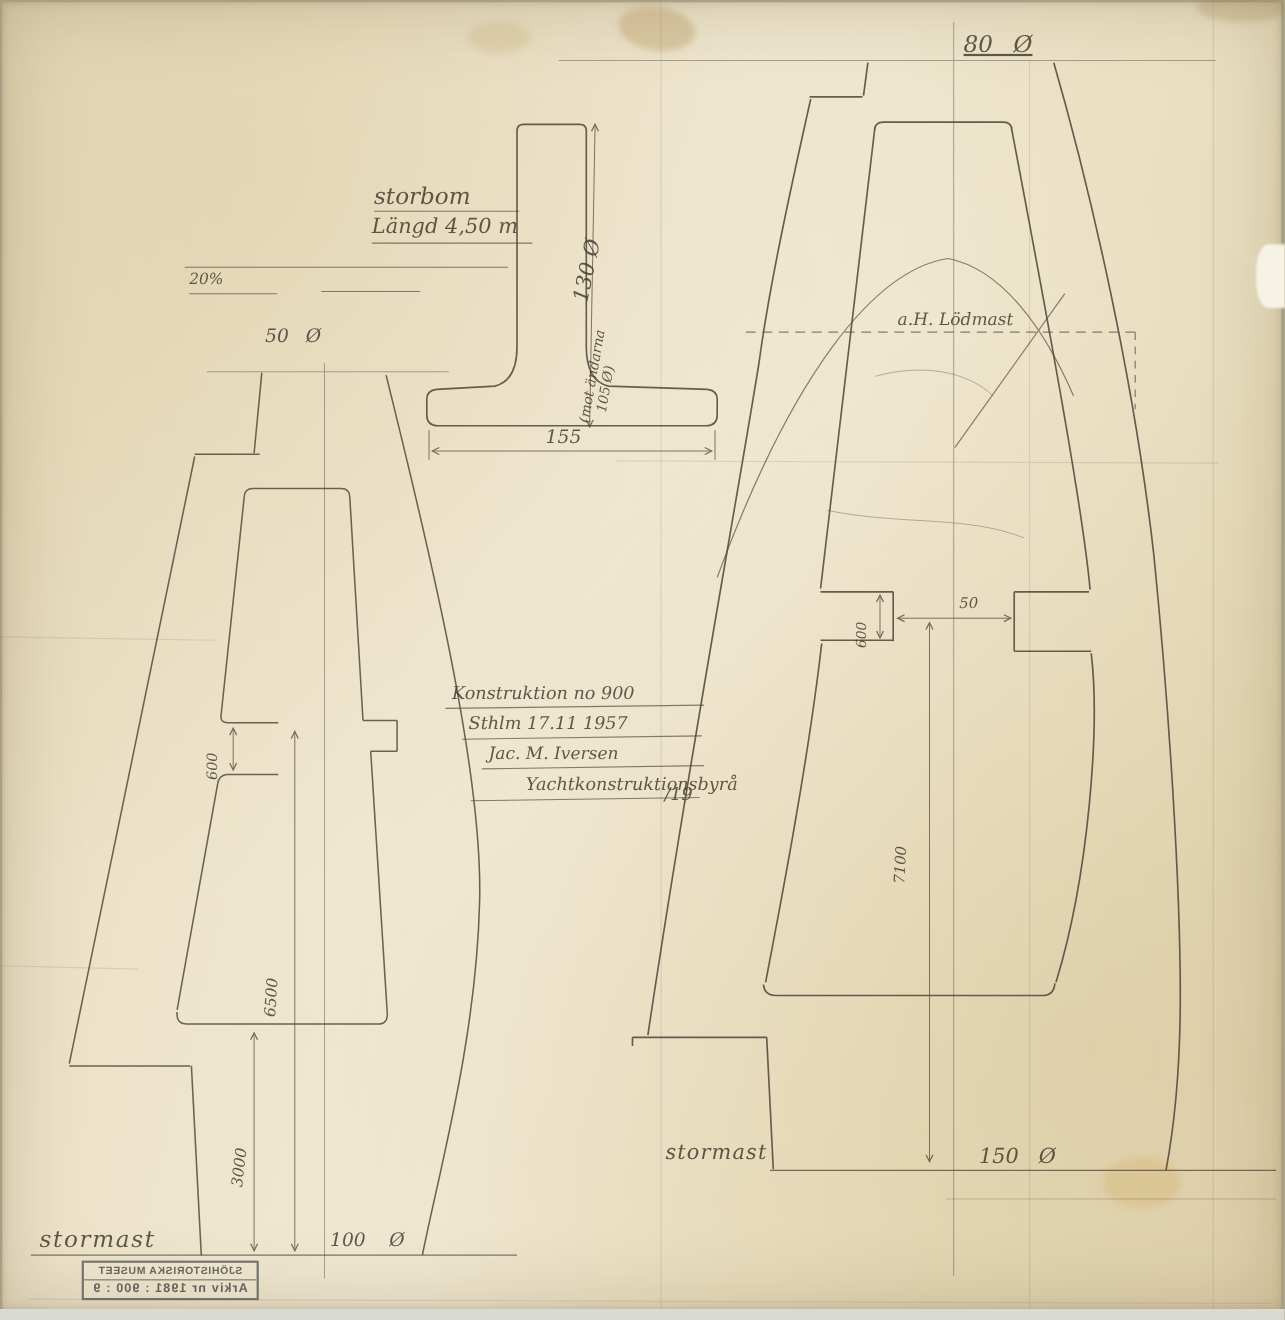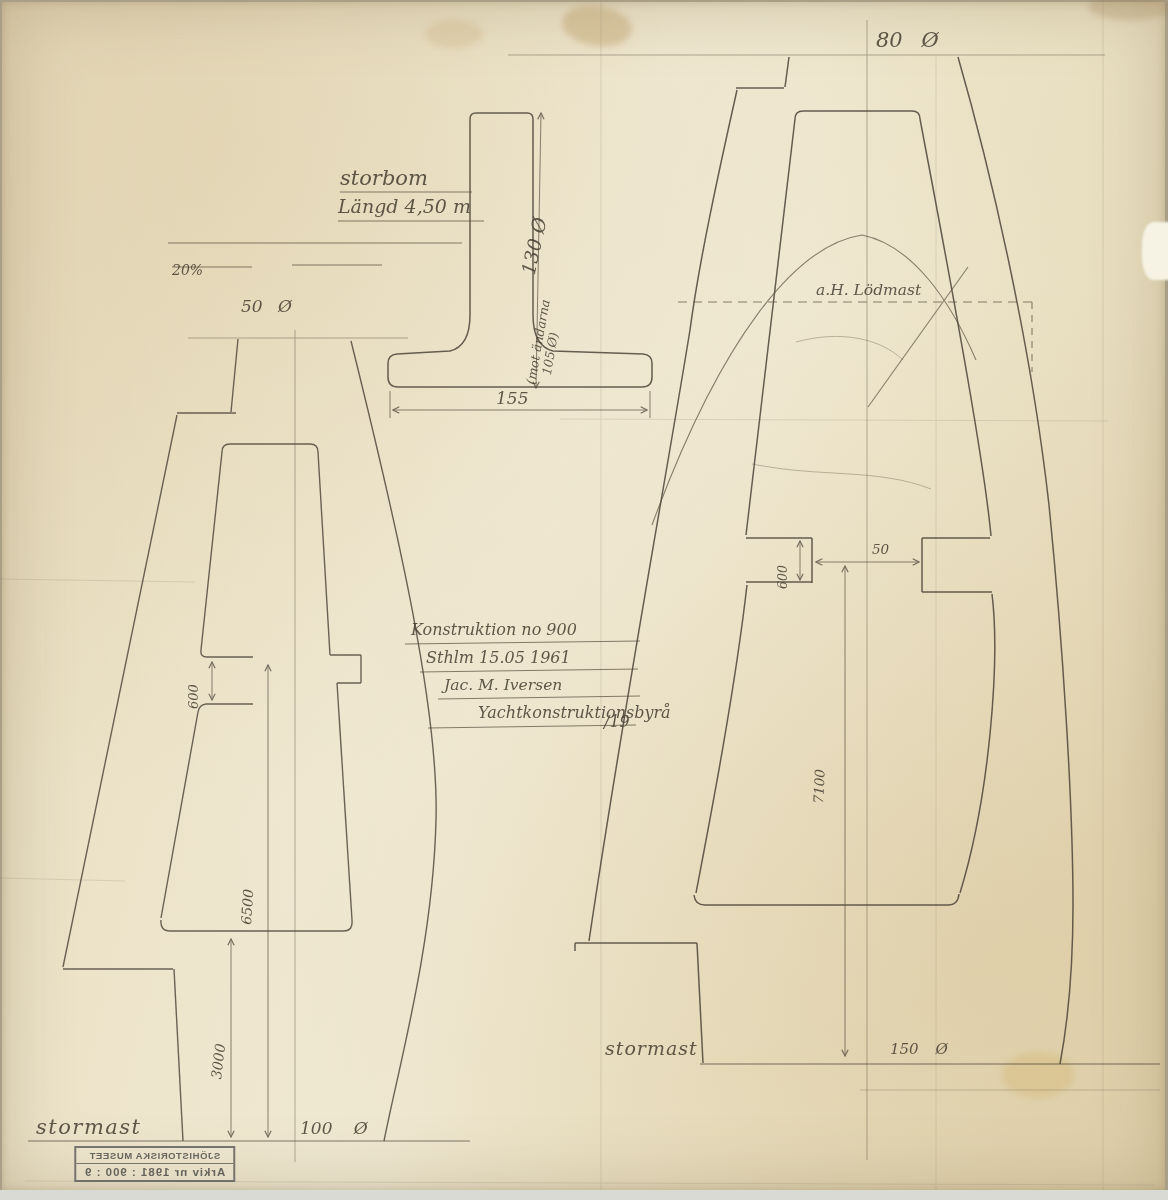--- a/index.html
+++ b/index.html
@@ -138,50 +138,50 @@
         <path d="M816,562 H919" marker-start="url(#arw)" marker-end="url(#arw)"></path>
         <path d="M845,566 V1056" marker-start="url(#arw)" marker-end="url(#arw)"></path>
       </g>
       <path d="M700,1064 H1160" stroke="#4d453a" stroke-width="1.2" opacity=".75"></path>
       <path d="M860,1090 H1160" stroke="#6b6152" stroke-width=".9" opacity=".35"></path>
     </g>
   </svg>
 
   <div class="lbl" style="left:340px;top:166px;font-size:21px;">storbom</div>
   <div class="lbl" style="left:338px;top:195px;font-size:19px;">Längd 4,50 m</div>
-  <div class="lbl" style="left:172px;top:246px;font-size:14px;margin-top:16px;">20%</div>
+  <div class="lbl" style="left:172px;top:246px;font-size:14px;">20%</div>
 
   <div class="lbl" style="left:241px;top:296px;font-size:17px;word-spacing:10px;">50 Ø</div>
-  <div class="lbl" style="left:876px;top:28px;font-size:21px;word-spacing:12px;">80 Ø</div>
+  <div class="lbl" style="left:876px;top:28px;font-size:21px;word-spacing:12px;text-decoration:underline;">80 Ø</div>
 
   <div class="lbl rot" style="left:517px;top:272px;font-size:19px;transform:rotate(-78deg);">130 Ø</div>
   <div class="lbl rot" style="left:524px;top:383px;font-size:12.5px;line-height:14px;transform:rotate(-80deg);">
     <div>(mot ändarna</div>
     <div class="mot2">105 Ø)</div>
   </div>
   <div class="lbl" style="left:496px;top:388px;font-size:17px;">155</div>
 
   <div class="lbl" style="left:816px;top:281px;font-size:15.5px;">a.H. Lödmast</div>
 
   <div class="lbl" style="left:411px;top:620px;font-size:16px;">Konstruktion no 900</div>
-  <div class="lbl" style="left:426px;top:648px;font-size:16px;">Sthlm 15.05 1961</div>
+  <div class="lbl" style="left:426px;top:648px;font-size:16px;">Sthlm 17.11 1957</div>
   <div class="lbl" style="left:444px;top:676px;font-size:15.5px;">Jac. M. Iversen</div>
   <div class="lbl" style="left:430px;top:703px;font-size:16px;margin-left:48px;">Yachtkonstruktionsbyrå</div>
   <div class="lbl" style="left:604px;top:712px;font-size:16px;">/19</div>
 
   <div class="lbl rot" style="left:186px;top:709px;font-size:13px;transform:rotate(-90deg);">600</div>
   <div class="lbl rot" style="left:238px;top:924px;font-size:14px;transform:rotate(-86deg);">6500</div>
   <div class="lbl rot" style="left:208px;top:1078px;font-size:14px;transform:rotate(-83deg);">3000</div>
   <div class="lbl" style="left:300px;top:1118px;font-size:17px;word-spacing:16px;">100 Ø</div>
   <div class="lbl" style="left:36px;top:1115px;font-size:21px;letter-spacing:1.5px;">stormast</div>
 
   <div class="lbl rot" style="left:775px;top:589px;font-size:12.5px;transform:rotate(-90deg);">600</div>
   <div class="lbl" style="left:872px;top:541px;font-size:13.5px;">50</div>
   <div class="lbl rot" style="left:810px;top:803px;font-size:13.5px;transform:rotate(-87deg);">7100</div>
-  <div class="lbl" style="left:890px;top:1040px;font-size:15px;word-spacing:12px;">150 Ø</div>
+  <div class="lbl" style="left:890px;top:1040px;font-size:19px;word-spacing:12px;">150 Ø</div>
   <div class="lbl" style="left:605px;top:1037px;font-size:19px;letter-spacing:1px;">stormast</div>
 
   <div id="stamp">
     <div class="sbox">
       <div class="srow1">SJÖHISTORISKA MUSEET</div>
       <div class="srow2">Arkiv nr 1981 : 900 : 9</div>
     </div>
   </div>
 
   <div id="scanstrip"></div>

